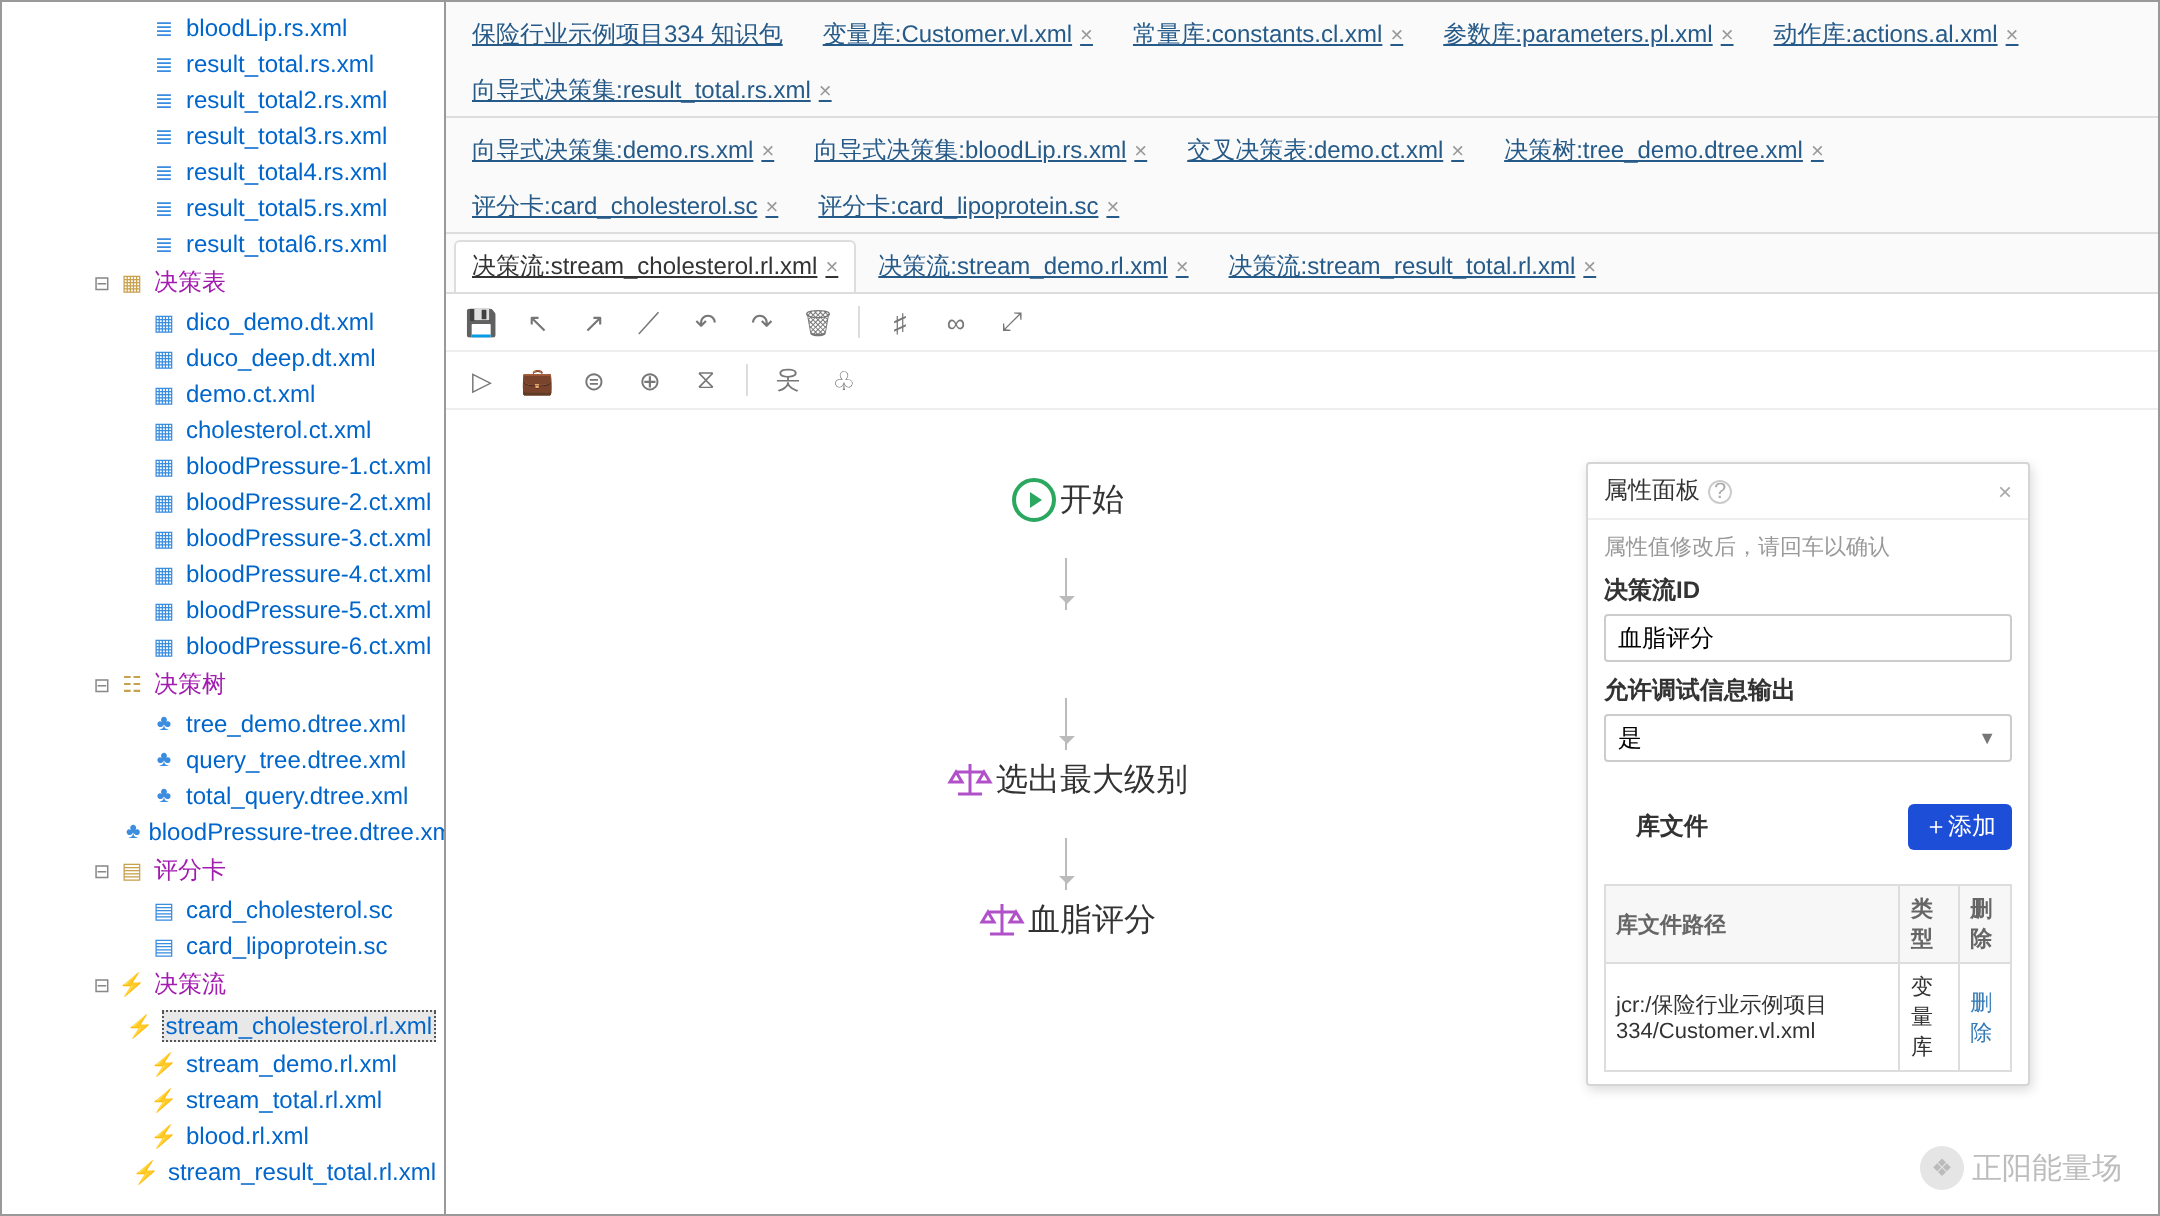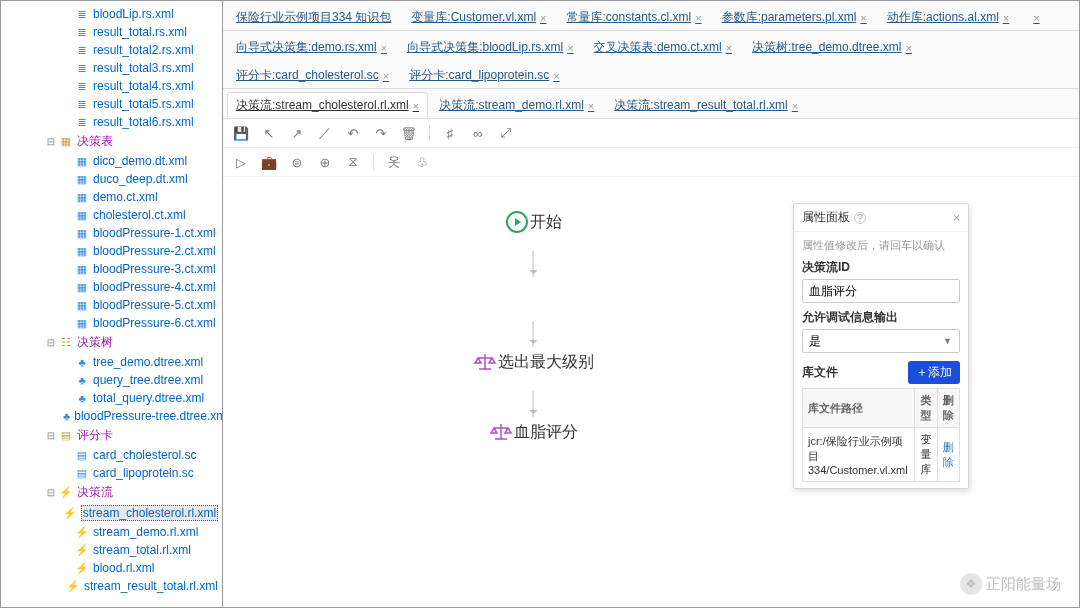--- a/index.html
+++ b/index.html
@@ -27,21 +27,21 @@
 .tb-item { width: 16px; height: 16px; display: flex; align-items: center; justify-content: center; cursor: pointer; font-size: 13px; }
 .tb-sep { border-left: 1px solid #ddd; }
 
 .canvas { flex: 1; position: relative; background: #fff; }
 
 .flownode { position: absolute; left: 310px; transform: translateX(-50%); display: flex; flex-direction: row; align-items: center; font-size: 16px; color: #333; }
 .flow-icon { width: 26px; height: 26px; display: flex; align-items: center; justify-content: center; }
 .arrow { position: absolute; left: 310px; transform: translateX(-50%); width: 1px; background: #bbb; }
 .arrow::after { content:''; position:absolute; bottom:-1px; left:-3px; border:4px solid transparent; border-top-color:#bbb; }
 
-.panel { position: absolute; top: 26px; left: 570px; width: 176px; background: #fff; border: 1px solid #d5d5d5; border-radius: 2px; box-shadow: 1px 2px 6px rgba(0,0,0,0.15); }
+.panel { position: absolute; top: 26px; left: 570px; width: 222px; background: #fff; border: 1px solid #d5d5d5; border-radius: 2px; box-shadow: 1px 2px 6px rgba(0,0,0,0.15); }
 .panel-head { display: flex; align-items: center; padding: 5px 8px; border-bottom: 1px solid #eee; font-size: 12px; }
 .panel-head .info { margin-left: 4px; color:#aaa; font-size:11px; border:1px solid #ccc; border-radius:50%; width:12px; height:12px; display:flex; align-items:center; justify-content:center; }
 .panel-head .closex { margin-left: auto; color: #aaa; cursor: pointer; }
 .panel-body { padding: 6px 8px; }
 .hint { color: #999; font-size: 11px; margin-bottom: 6px; }
 .flabel { font-weight: bold; font-size: 12px; margin: 6px 0 3px; }
 .finput { width: 100%; border: 1px solid #ccc; padding: 4px 6px; font-size: 12px; border-radius: 2px; }
 .fselect { width: 100%; border: 1px solid #ccc; padding: 4px 6px; font-size: 12px; border-radius: 2px; background: #fff; appearance: none; position: relative; }
 .selwrap { position: relative; }
 .selwrap::after { content: '▼'; position: absolute; right: 8px; top: 7px; font-size: 9px; color: #777; pointer-events: none; }
@@ -242,20 +242,21 @@
       </div>
     <div class="tab">
         <span>参数库:parameters.pl.xml</span>
         <span class="close">×</span>
       </div>
     <div class="tab">
         <span>动作库:actions.al.xml</span>
         <span class="close">×</span>
       </div>
     <div class="tab">
+        <span>向导式决策集:result_total.rs.xml</span>
         <span class="close">×</span>
       </div>
   </div>
   <div class="tabbar">
     <div class="tab">
         <span>向导式决策集:demo.rs.xml</span>
         <span class="close">×</span>
       </div>
     <div class="tab">
         <span>向导式决策集:bloodLip.rs.xml</span>
@@ -357,21 +358,21 @@
         <div class="hint">属性值修改后，请回车以确认</div>
         <div class="flabel">决策流ID</div>
         <input class="finput" value="血脂评分" style="">
         <div class="flabel">允许调试信息输出</div>
         <div class="selwrap">
           <select class="fselect">
             <option>是</option>
           </select>
         </div>
         <div class="librow">
-          <span class="flabel" style="margin:0">库文件</span>
+          <span class="flabel" style="margin:16px">库文件</span>
           <button class="btn-add">＋添加</button>
         </div>
         <table class="tbl">
           <tbody>
               <tr>
             <th>库文件路径</th>
             <th>类型</th>
             <th>删除</th>
           </tr>
           <tr>

